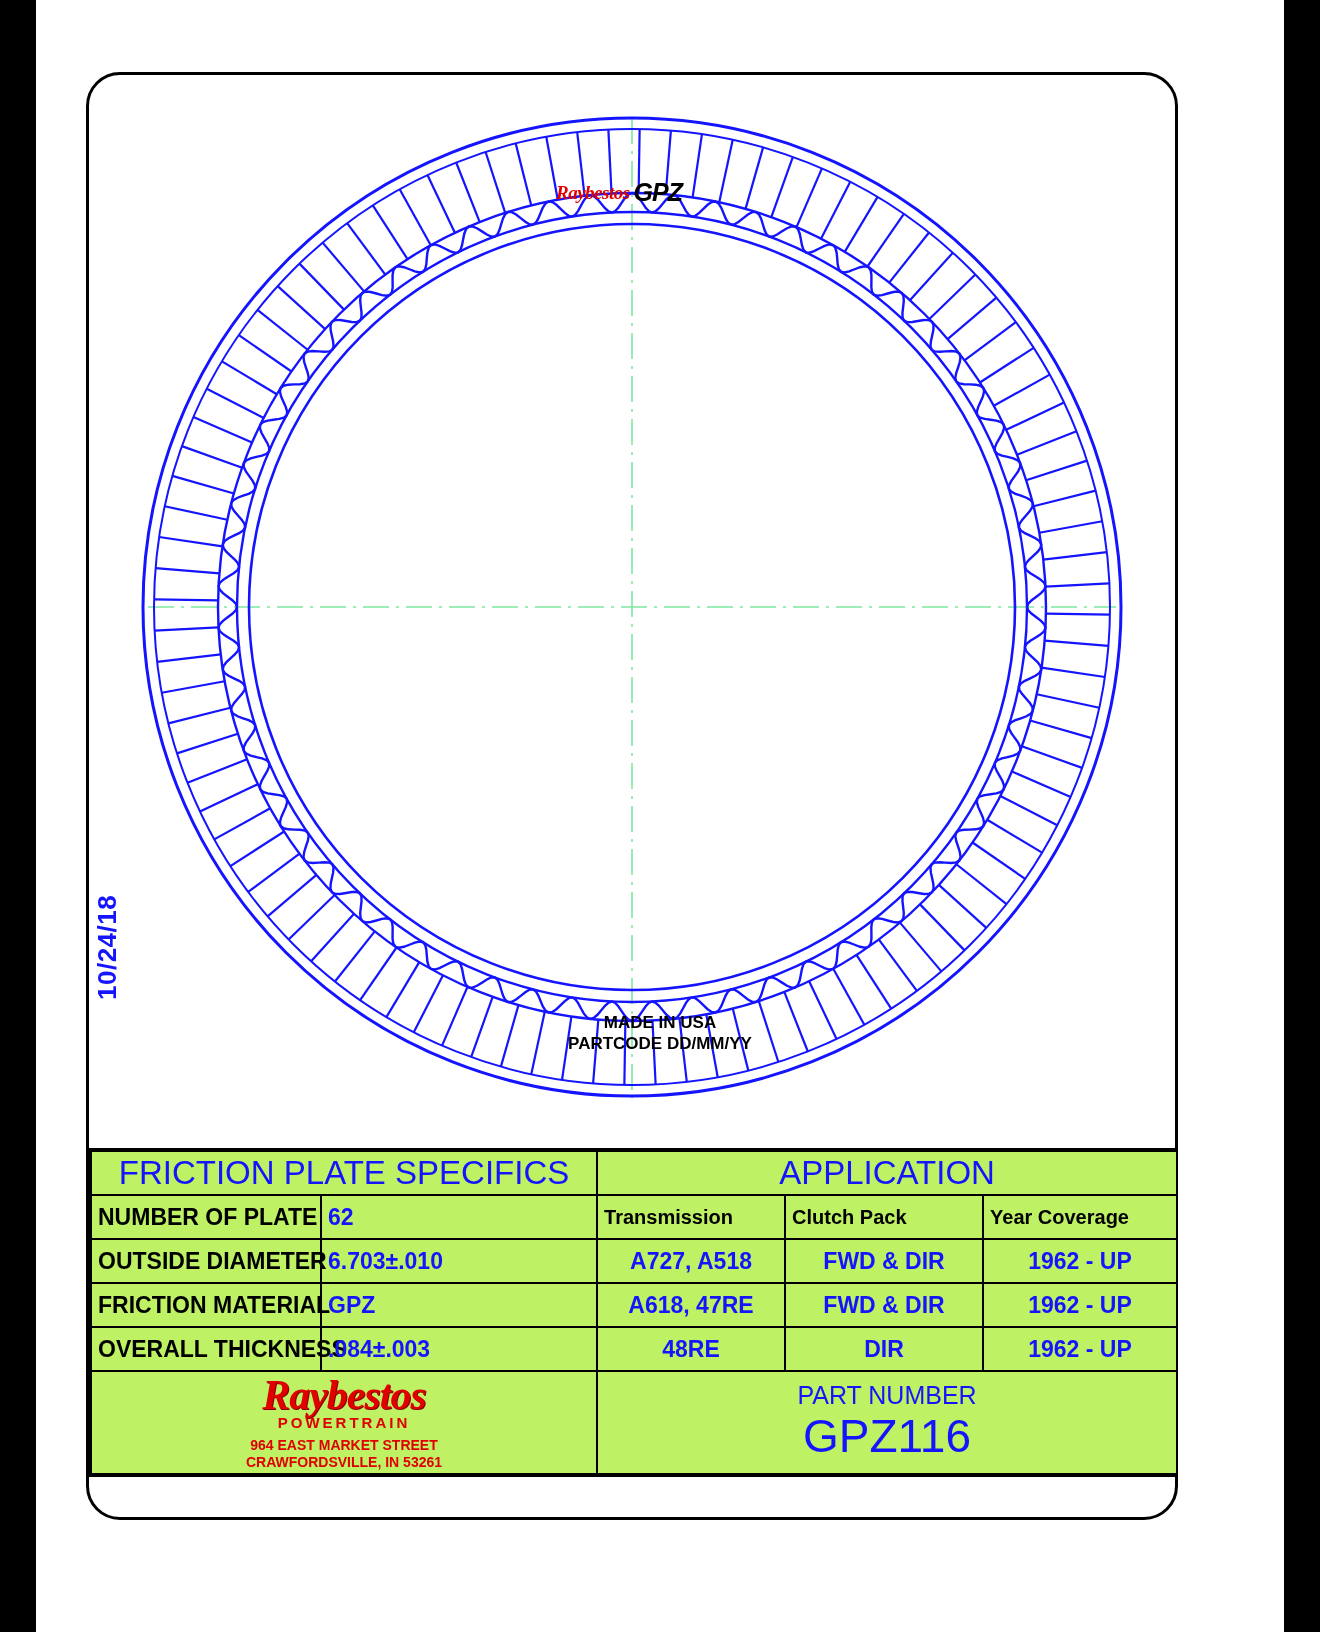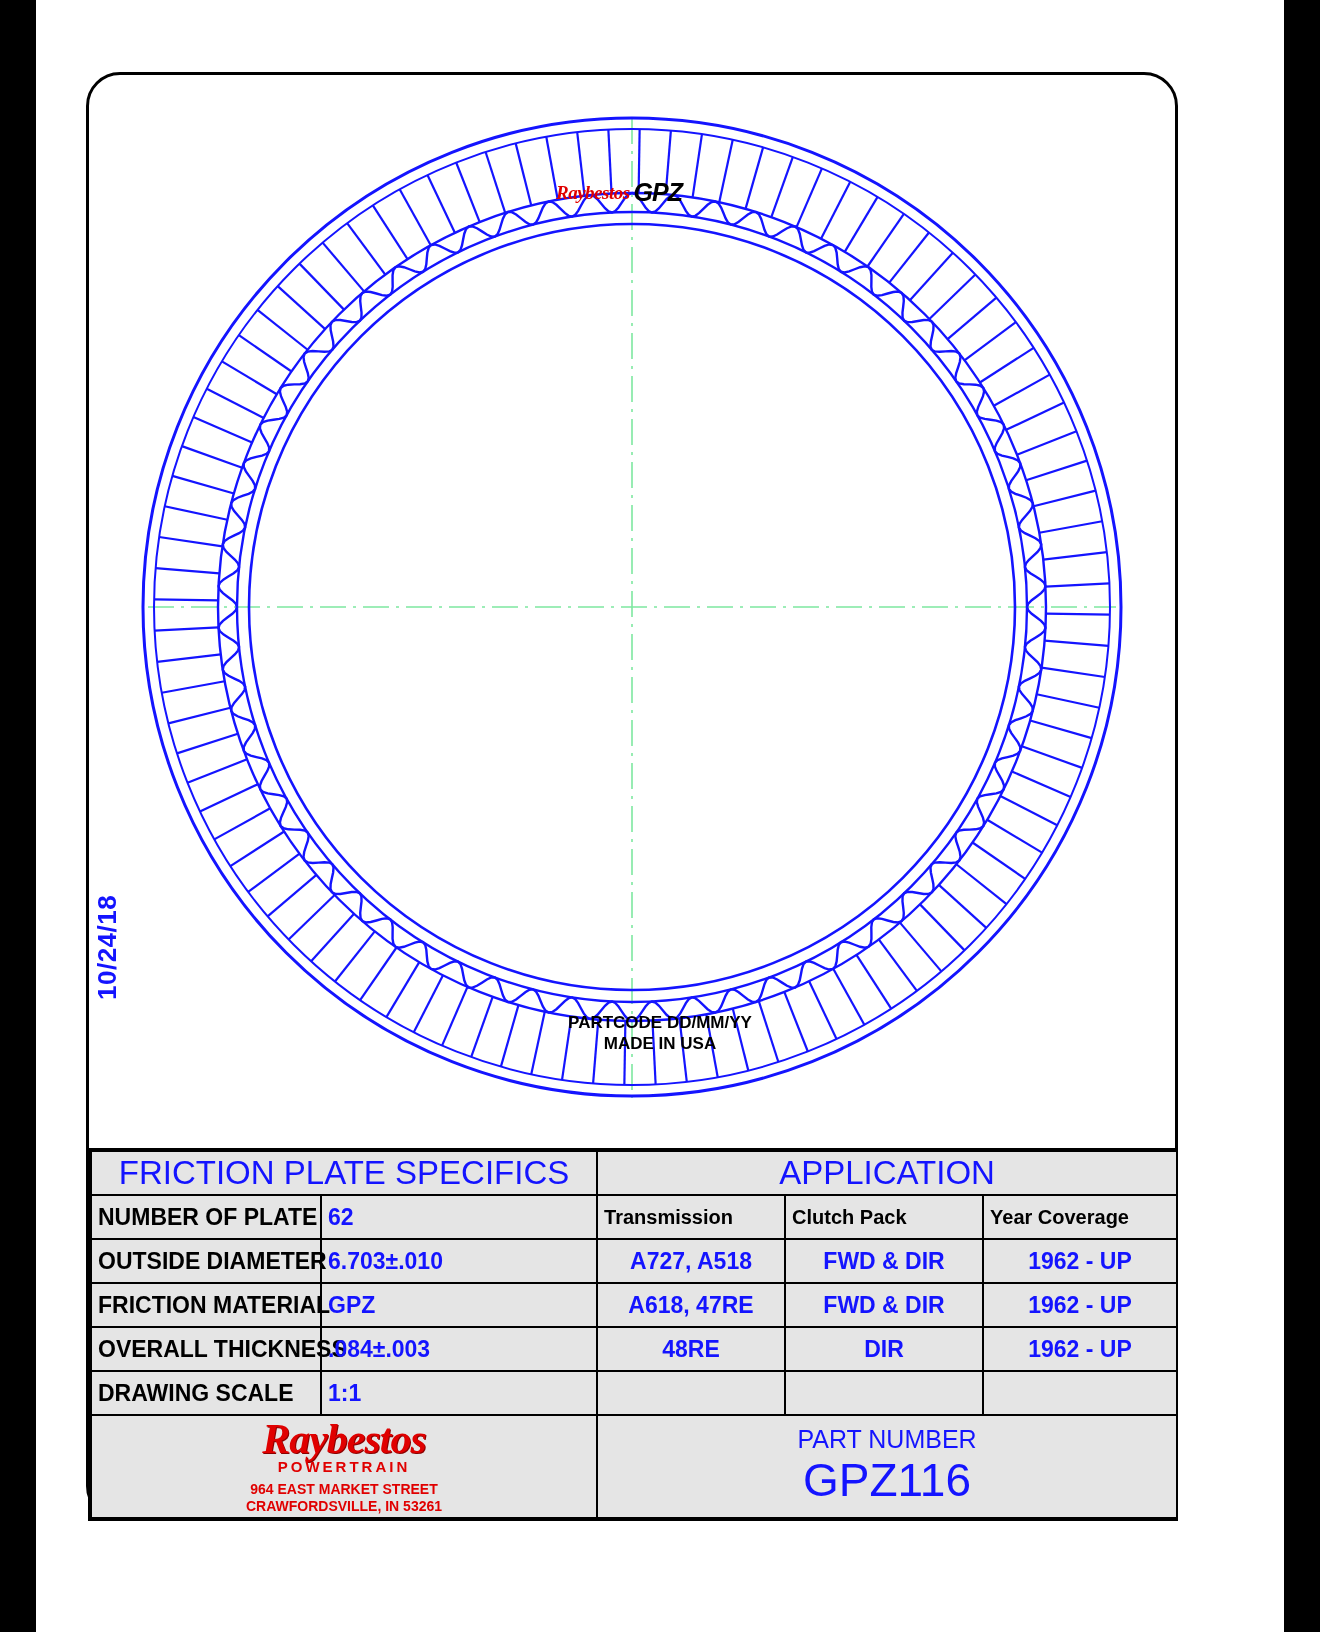--- a/index.html
+++ b/index.html
@@ -113,21 +113,21 @@
   }
 
   
   .table-block {
     position: absolute;
     left: 88px;
     top: 1148px;
     width: 1090px;
     border: 2px solid #000000;
     box-sizing: border-box;
-    background: #e5e5e5;
+    background: #bef264;
   }
   table.spec {
     border-collapse: collapse;
     width: 100%;
     table-layout: fixed;
   }
   table.spec td {
     border: 2px solid #000000;
     padding: 2px 6px;
     height: 38px;
@@ -347,22 +347,22 @@
       <circle cx="546" cy="535" r="383" fill="none" stroke="#1414ff" stroke-width="2.6"></circle>
     </svg>
   </div>
 
   <div class="plate-logo">
     <span class="ray">Raybestos</span>
     <span class="gpz">GPZ</span>
   </div>
 
   <div class="partcode">
+    <div>MADE IN USA</div>
     <div>PARTCODE DD/MM/YY</div>
-    <div>MADE IN USA</div>
   </div>
 
   <div class="table-block">
     <table class="spec">
       <colgroup>
         <col style="width:230px">
         <col style="width:276px">
         <col style="width:188px">
         <col style="width:198px">
         <col style="width:194px">
@@ -393,27 +393,20 @@
           <td class="app-val">FWD &amp; DIR</td>
           <td class="app-val">1962 - UP</td>
         </tr>
         <tr>
           <td class="lbl">OVERALL THICKNESS</td>
           <td class="val">.084±.003</td>
           <td class="app-val">48RE</td>
           <td class="app-val">DIR</td>
           <td class="app-val">1962 - UP</td>
         </tr>
-        <tr>
-          <td class="lbl">DRAWING SCALE</td>
-          <td class="val">1:1</td>
-          <td class="empty-cell"></td>
-          <td class="empty-cell"></td>
-          <td class="empty-cell"></td>
-        </tr>
         <tr class="footer-row">
           <td colspan="2" class="brand-cell">
             <div class="brand-logo">Raybestos</div>
             <div class="brand-sub">POWERTRAIN</div>
             <div class="brand-addr">
               <div>964 EAST MARKET STREET</div>
               <div>CRAWFORDSVILLE, IN 53261</div>
             </div>
           </td>
           <td colspan="3" class="pn-cell">

